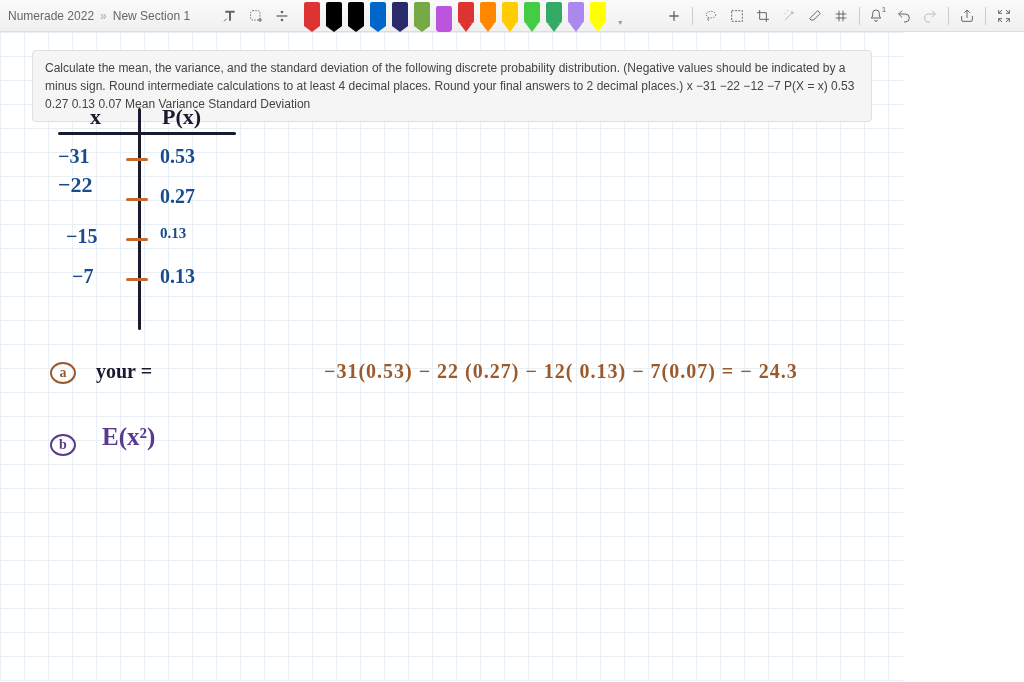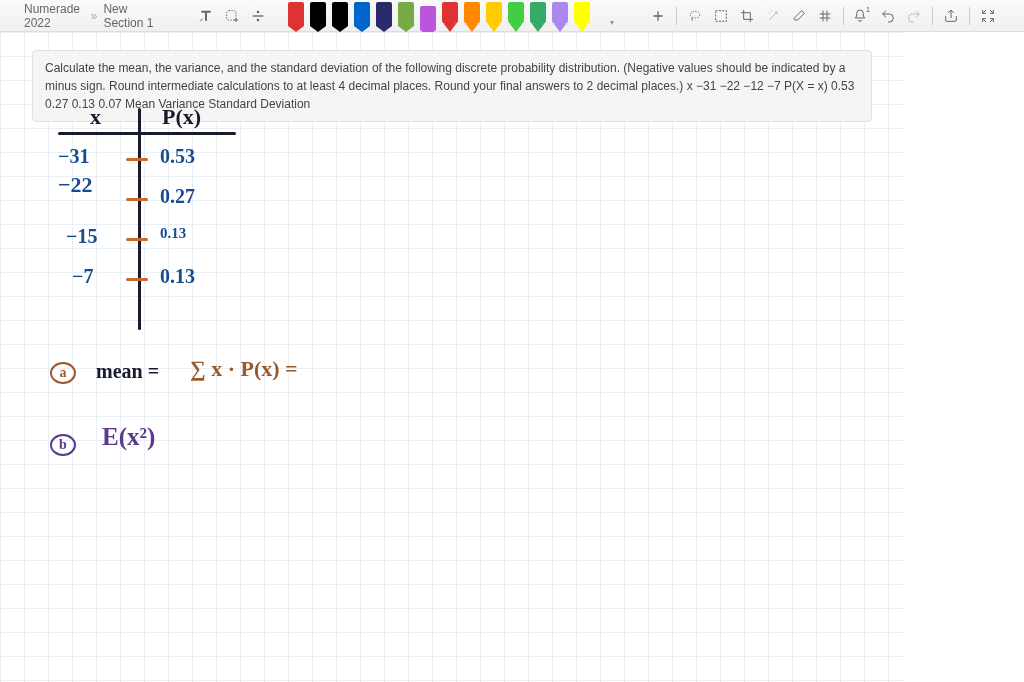--- a/index.html
+++ b/index.html
@@ -1,18 +1,18 @@
 <!DOCTYPE html>
 <html><head>
 <meta charset="utf-8">
 <style>
 * { margin: 0; padding: 0; box-sizing: border-box; }
 body { width: 1024px; height: 682px; overflow: hidden; font-family: -apple-system, BlinkMacSystemFont, "Segoe UI", sans-serif; background: #fff; }
 
-.toolbar { height: 32px; background: linear-gradient(#fafafa,#f0f0f0); border-bottom: 1px solid #ddd; display: flex; align-items: center; padding: 0 24px; gap: 16px; font-size: 12px; color: #555; }
+.toolbar { height: 32px; background: linear-gradient(#fafafa,#f0f0f0); border-bottom: 1px solid #ddd; display: flex; align-items: center; padding: 0 8px; gap: 8px; font-size: 12px; color: #555; }
 .breadcrumb { display: flex; gap: 6px; align-items: center; color: #666; }
 .breadcrumb .sep { color: #aaa; }
 .tool-group { display: flex; gap: 2px; align-items: center; }
 .tool-btn { width: 24px; height: 24px; display: flex; align-items: center; justify-content: center; cursor: pointer; border-radius: 3px; color: #666; }
 .spacer { flex: 1; }
 .divider { width: 1px; height: 18px; background: #ccc; margin: 0 4px; }
 
 .pens { display: flex; gap: 2px; align-items: flex-end; height: 32px; padding-bottom: 0; }
 .pen { width: 20px; height: 30px; position: relative; cursor: pointer; }
 .pen::before { content:''; position: absolute; bottom: 6px; left: 2px; right: 2px; top: 0; background: var(--c); border-radius: 2px 2px 0 0; }
@@ -189,21 +189,21 @@
   <div class="tick" style="top:206px;left:126px"></div>
   <span class="handwritten ink-blue" style="top:193px;left:160px;font-size:15px">0.13</span>
 
   <span class="handwritten ink-blue" style="top:233px;left:72px;font-size:20px">−7</span>
   <div class="tick" style="top:246px;left:126px"></div>
   <span class="handwritten ink-blue" style="top:233px;left:160px;font-size:20px">0.13</span>
 
   <div class="circle-label" style="top:330px;left:50px;border-color:#9b5a2b;color:#9b5a2b">
       <span>a</span>
     </div>
-  <span class="handwritten ink-black" style="top:328px;left:96px;font-size:20px">mean =</span>
-  <span class="handwritten ink-brown" style="top:324px;left:190px;font-size:22px">∑ x · P(x) =</span>
+  <span class="handwritten ink-black" style="top:328px;left:96px;font-size:20px">your =</span>
+  <span class="handwritten ink-brown" style="top:328px;left:324px;font-size:20px;letter-spacing:1px">−31(0.53) − 22 (0.27)  − 12( 0.13) − 7(0.07) = − 24.3</span>
 
   <div class="circle-label" style="top:402px;left:50px;border-color:#5a3a8c;color:#5a3a8c">
       <span>b</span>
     </div>
   <span class="handwritten ink-purple" style="top:391px;left:102px;font-size:25px">E(x²)</span>
 
 </div>
 
 </body></html>

